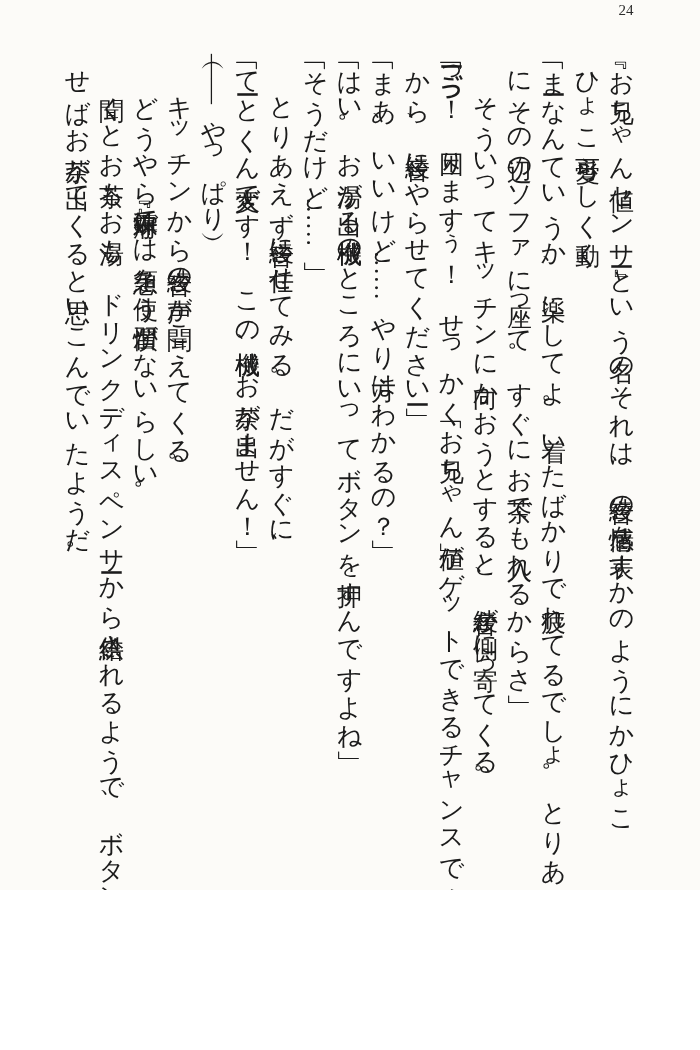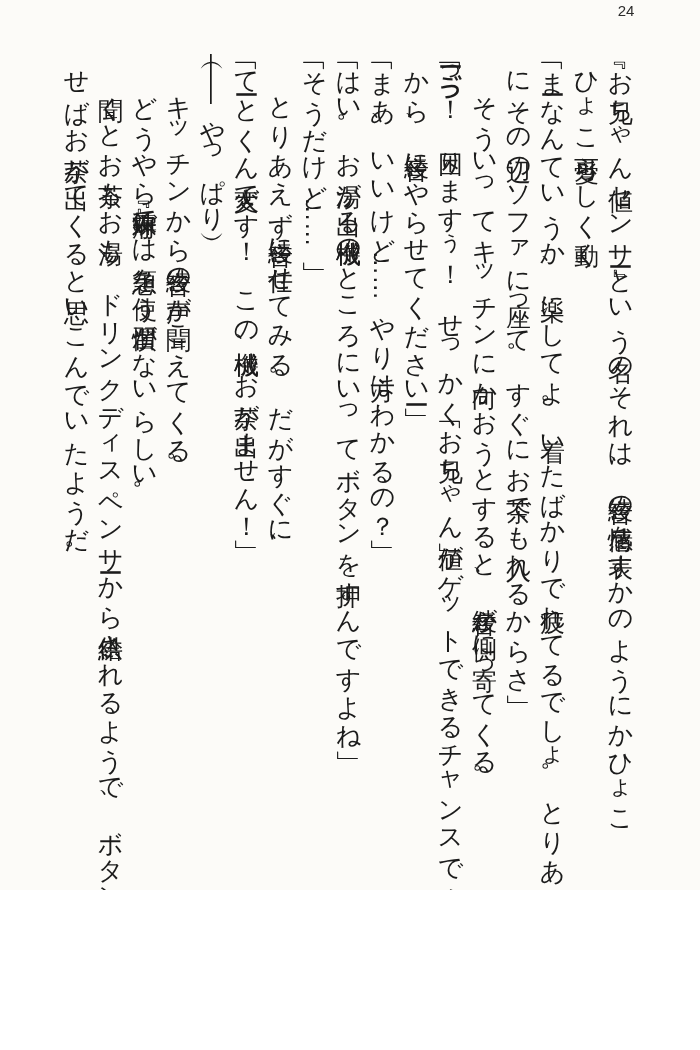--- a/index.html
+++ b/index.html
@@ -2,21 +2,21 @@
 <html style="--bg: #fcfbf8; --ink: #1b1b1b;"><head>
 <meta charset="utf-8">
 <style>
   :root { --bg:#fcfbf8; --ink:#1b1b1b; }
   html,body { margin:0; padding:0; }
   .page {
     position:relative;
     width:700px; height:890px;
     background:var(--bg);
     overflow:hidden;
-    font-family:Liberation Sans, sans-serif;
+    font-family:Liberation Serif, serif;
   }
   .pageno {
     position:absolute;
     top:2px; left:604px; width:44px;
     text-align:center;
     font-size:15px;
     color:#2c2c2c;
   }
   .textblock {
     position:absolute;

